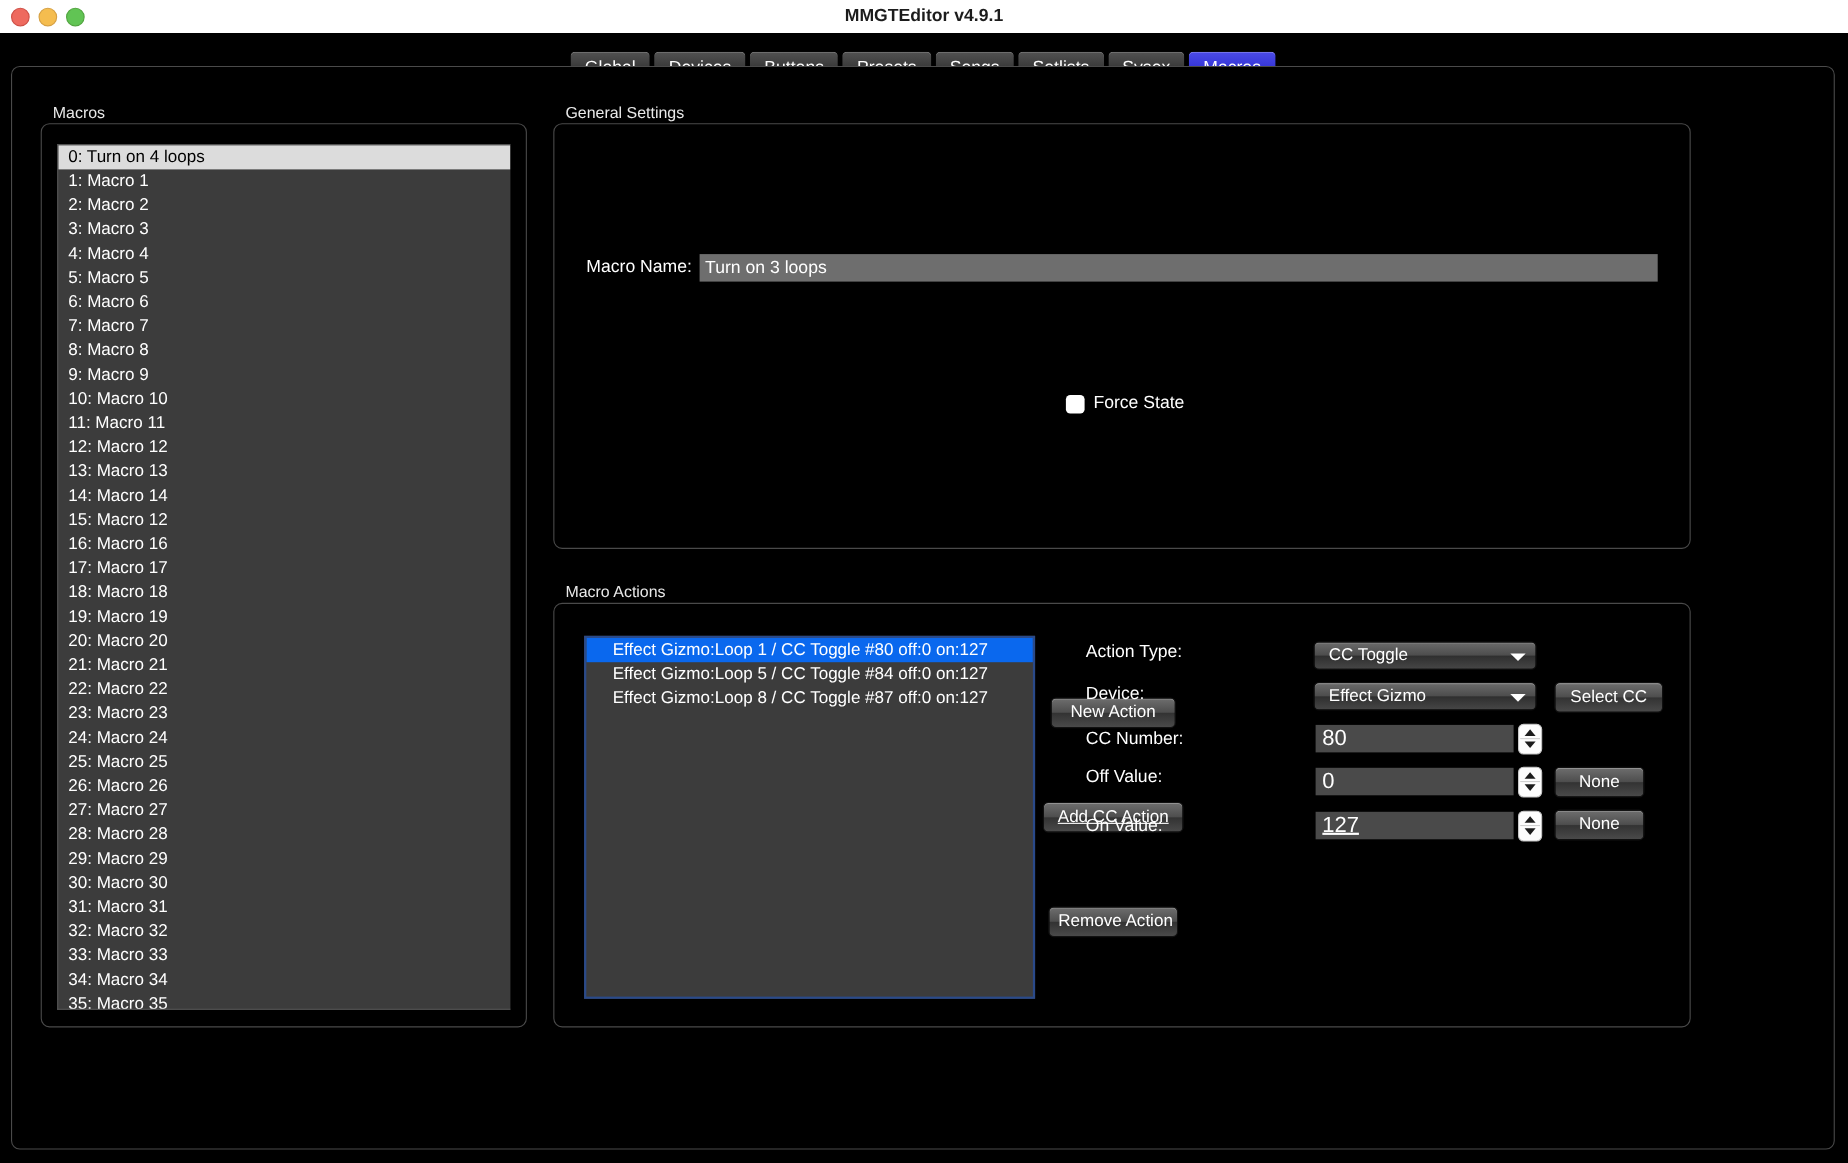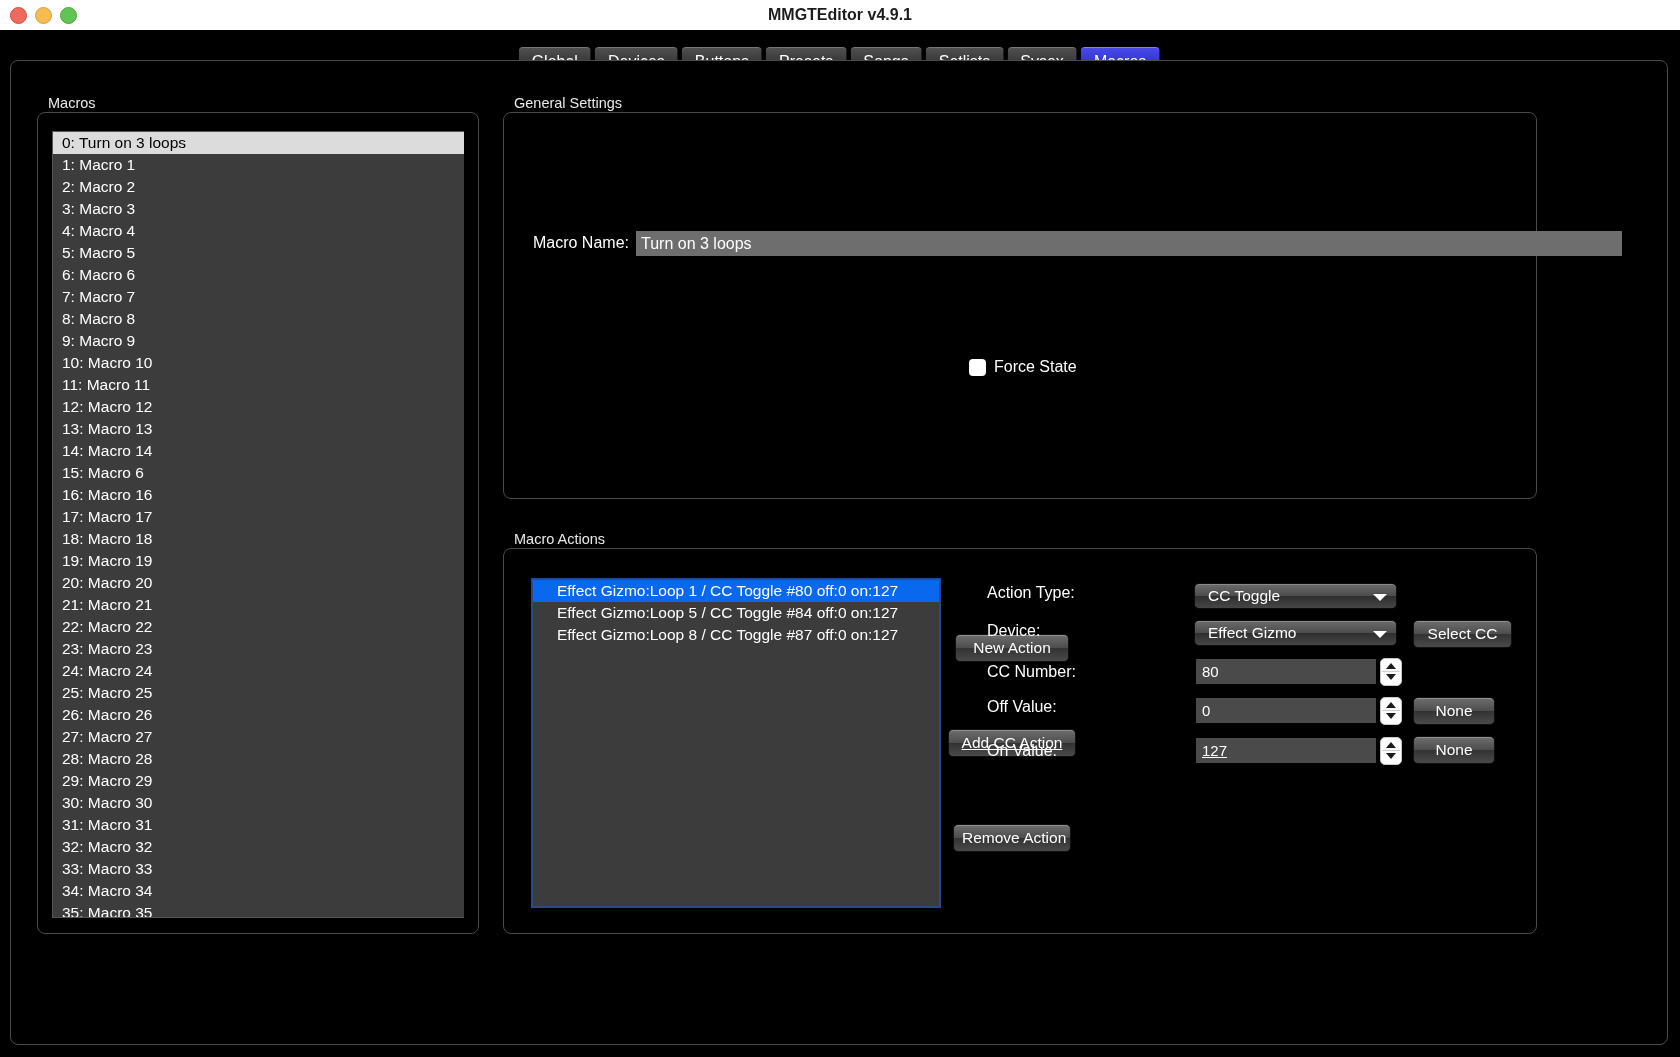--- a/index.html
+++ b/index.html
@@ -146,21 +146,21 @@
     position: absolute;
     left: 529px; top: 234px;
     width: 100px;
     text-align: right;
     color: #ffffff;
     font-size: 16px;
   }
   #macro-name-field {
     position: absolute;
     left: 636px; top: 231px;
-    width: 986px; height: 25px;
+    width: 871px; height: 25px;
     background: #6e6e6e;
     color: #ffffff;
     font-size: 16px;
     line-height: 25px;
     padding-left: 5px;
     box-sizing: border-box;
     border: 0;
     font-family: "Liberation Sans", sans-serif;
     outline: none;
   }
@@ -272,21 +272,21 @@
     border-right: 7px solid transparent;
     border-top: 7px solid #ffffff;
   }
 
   .numfield {
     position: absolute;
     height: 25px;
     background: #4a4a4a;
     border: 0;
     color: #ffffff;
-    font-size: 15px;
+    font-size: 20px;
     line-height: 25px;
     padding-left: 6px;
     box-sizing: border-box;
     font-family: "Liberation Sans", sans-serif;
     outline: none;
   }
   #fld-cc-number { left: 1196px; top: 659px; width: 180px; }
   #fld-off-value { left: 1196px; top: 698px; width: 180px; }
   #fld-on-value  { left: 1196px; top: 738px; width: 180px; text-decoration: underline; }
 
@@ -342,36 +342,36 @@
       <div class="tab">Sysex</div>
       <div class="tab active">Macros</div>
     </div>
 </div>
 
 <div id="frame"></div>
 
 <div class="group-label" id="macros-label">Macros</div>
 <div class="group-box" id="macros-box"></div>
 <div id="macros-list">
-    <div class="macro-row selected">0: Turn on 3 loops</div>
+    <div class="macro-row selected">0: Turn on 4 loops</div>
     <div class="macro-row">1: Macro 1</div>
     <div class="macro-row">2: Macro 2</div>
     <div class="macro-row">3: Macro 3</div>
     <div class="macro-row">4: Macro 4</div>
     <div class="macro-row">5: Macro 5</div>
     <div class="macro-row">6: Macro 6</div>
     <div class="macro-row">7: Macro 7</div>
     <div class="macro-row">8: Macro 8</div>
     <div class="macro-row">9: Macro 9</div>
     <div class="macro-row">10: Macro 10</div>
     <div class="macro-row">11: Macro 11</div>
     <div class="macro-row">12: Macro 12</div>
     <div class="macro-row">13: Macro 13</div>
     <div class="macro-row">14: Macro 14</div>
-    <div class="macro-row">15: Macro 6</div>
+    <div class="macro-row">15: Macro 12</div>
     <div class="macro-row">16: Macro 16</div>
     <div class="macro-row">17: Macro 17</div>
     <div class="macro-row">18: Macro 18</div>
     <div class="macro-row">19: Macro 19</div>
     <div class="macro-row">20: Macro 20</div>
     <div class="macro-row">21: Macro 21</div>
     <div class="macro-row">22: Macro 22</div>
     <div class="macro-row">23: Macro 23</div>
     <div class="macro-row">24: Macro 24</div>
     <div class="macro-row">25: Macro 25</div>

